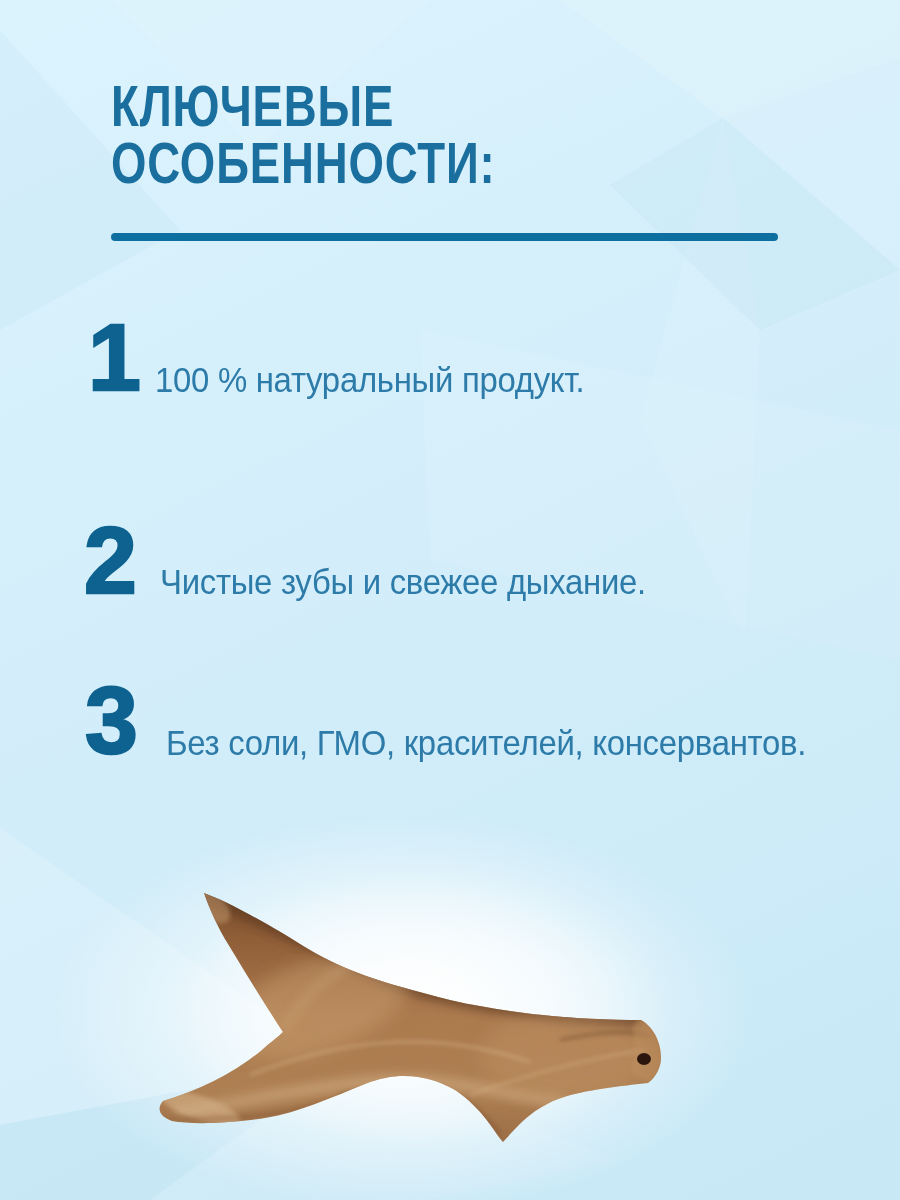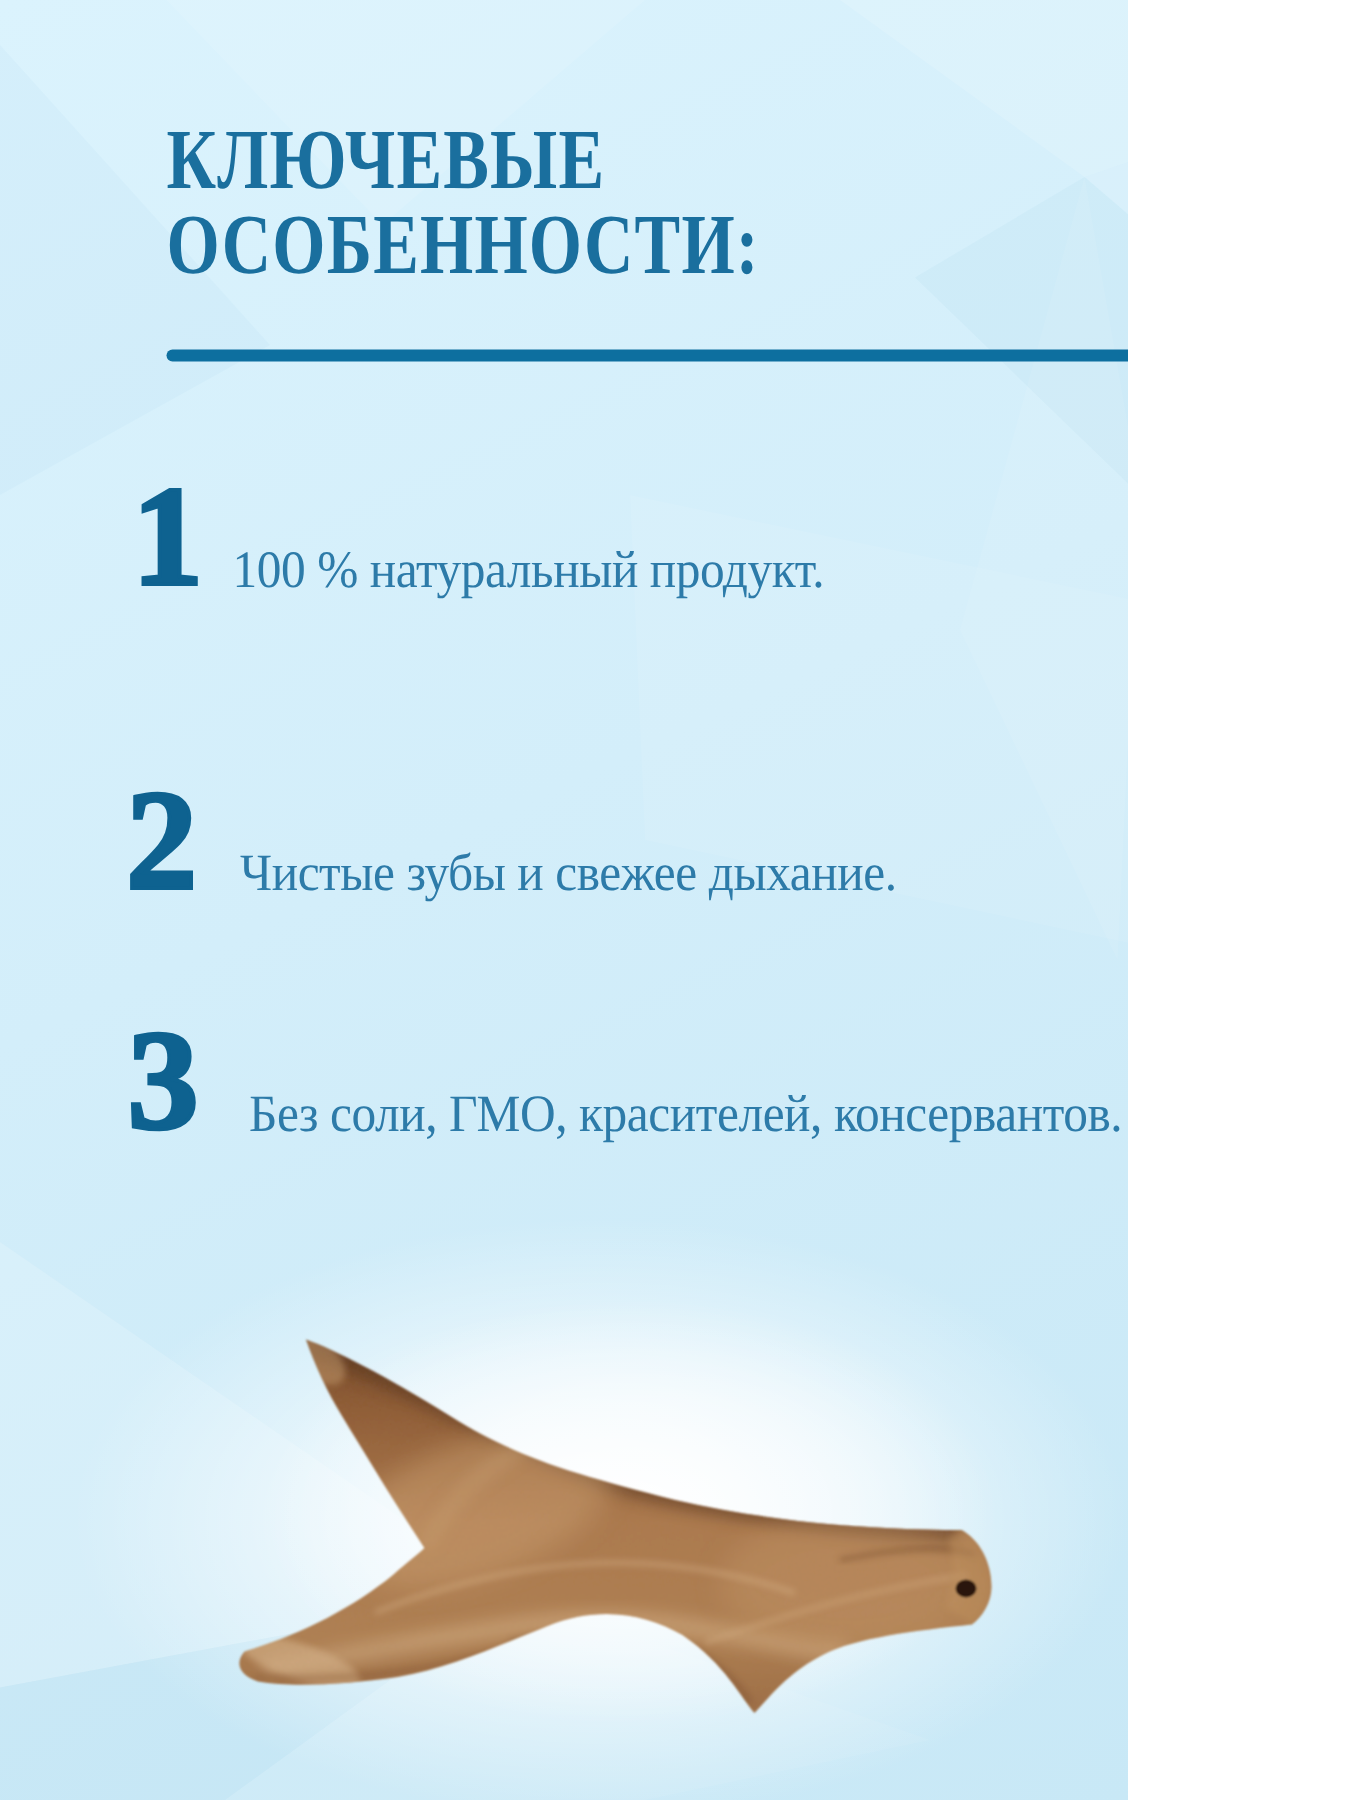--- a/index.html
+++ b/index.html
@@ -1,20 +1,20 @@
 <!DOCTYPE html>
 <html style="--background-top: #dbf3fd; --background-mid: #d3eefa; --background-bottom: #c8e8f6; --accent-title: #1a6f9e; --accent-number: #0e6290; --accent-text: #2d7ba9; --divider: #0d6f9f; --antler-brown: #a06b43; --glow: #ffffff;"><head>
 <meta charset="utf-8">
 <style>
   html,body{margin:0;padding:0;background:#ffffff;}
   .page{
     position:relative;
-    width:752px;height:1200px;
+    width:900px;height:1200px;
     overflow:hidden;
-    font-family:Liberation Serif, serif;
+    font-family:Liberation Sans, sans-serif;
     background:linear-gradient(155deg,
       var(--background-top,#dbf3fd) 0%,
       var(--background-mid,#d3eefa) 45%,
       var(--background-bottom,#c8e8f6) 100%);
   }
   svg.layer{position:absolute;left:0;top:0;width:900px;height:1200px;pointer-events:none;}
   .title{
     position:absolute;left:111px;top:78px;
     color:var(--accent-title,#1a6f9e);
     font-size:57px;line-height:57px;font-weight:bold;

